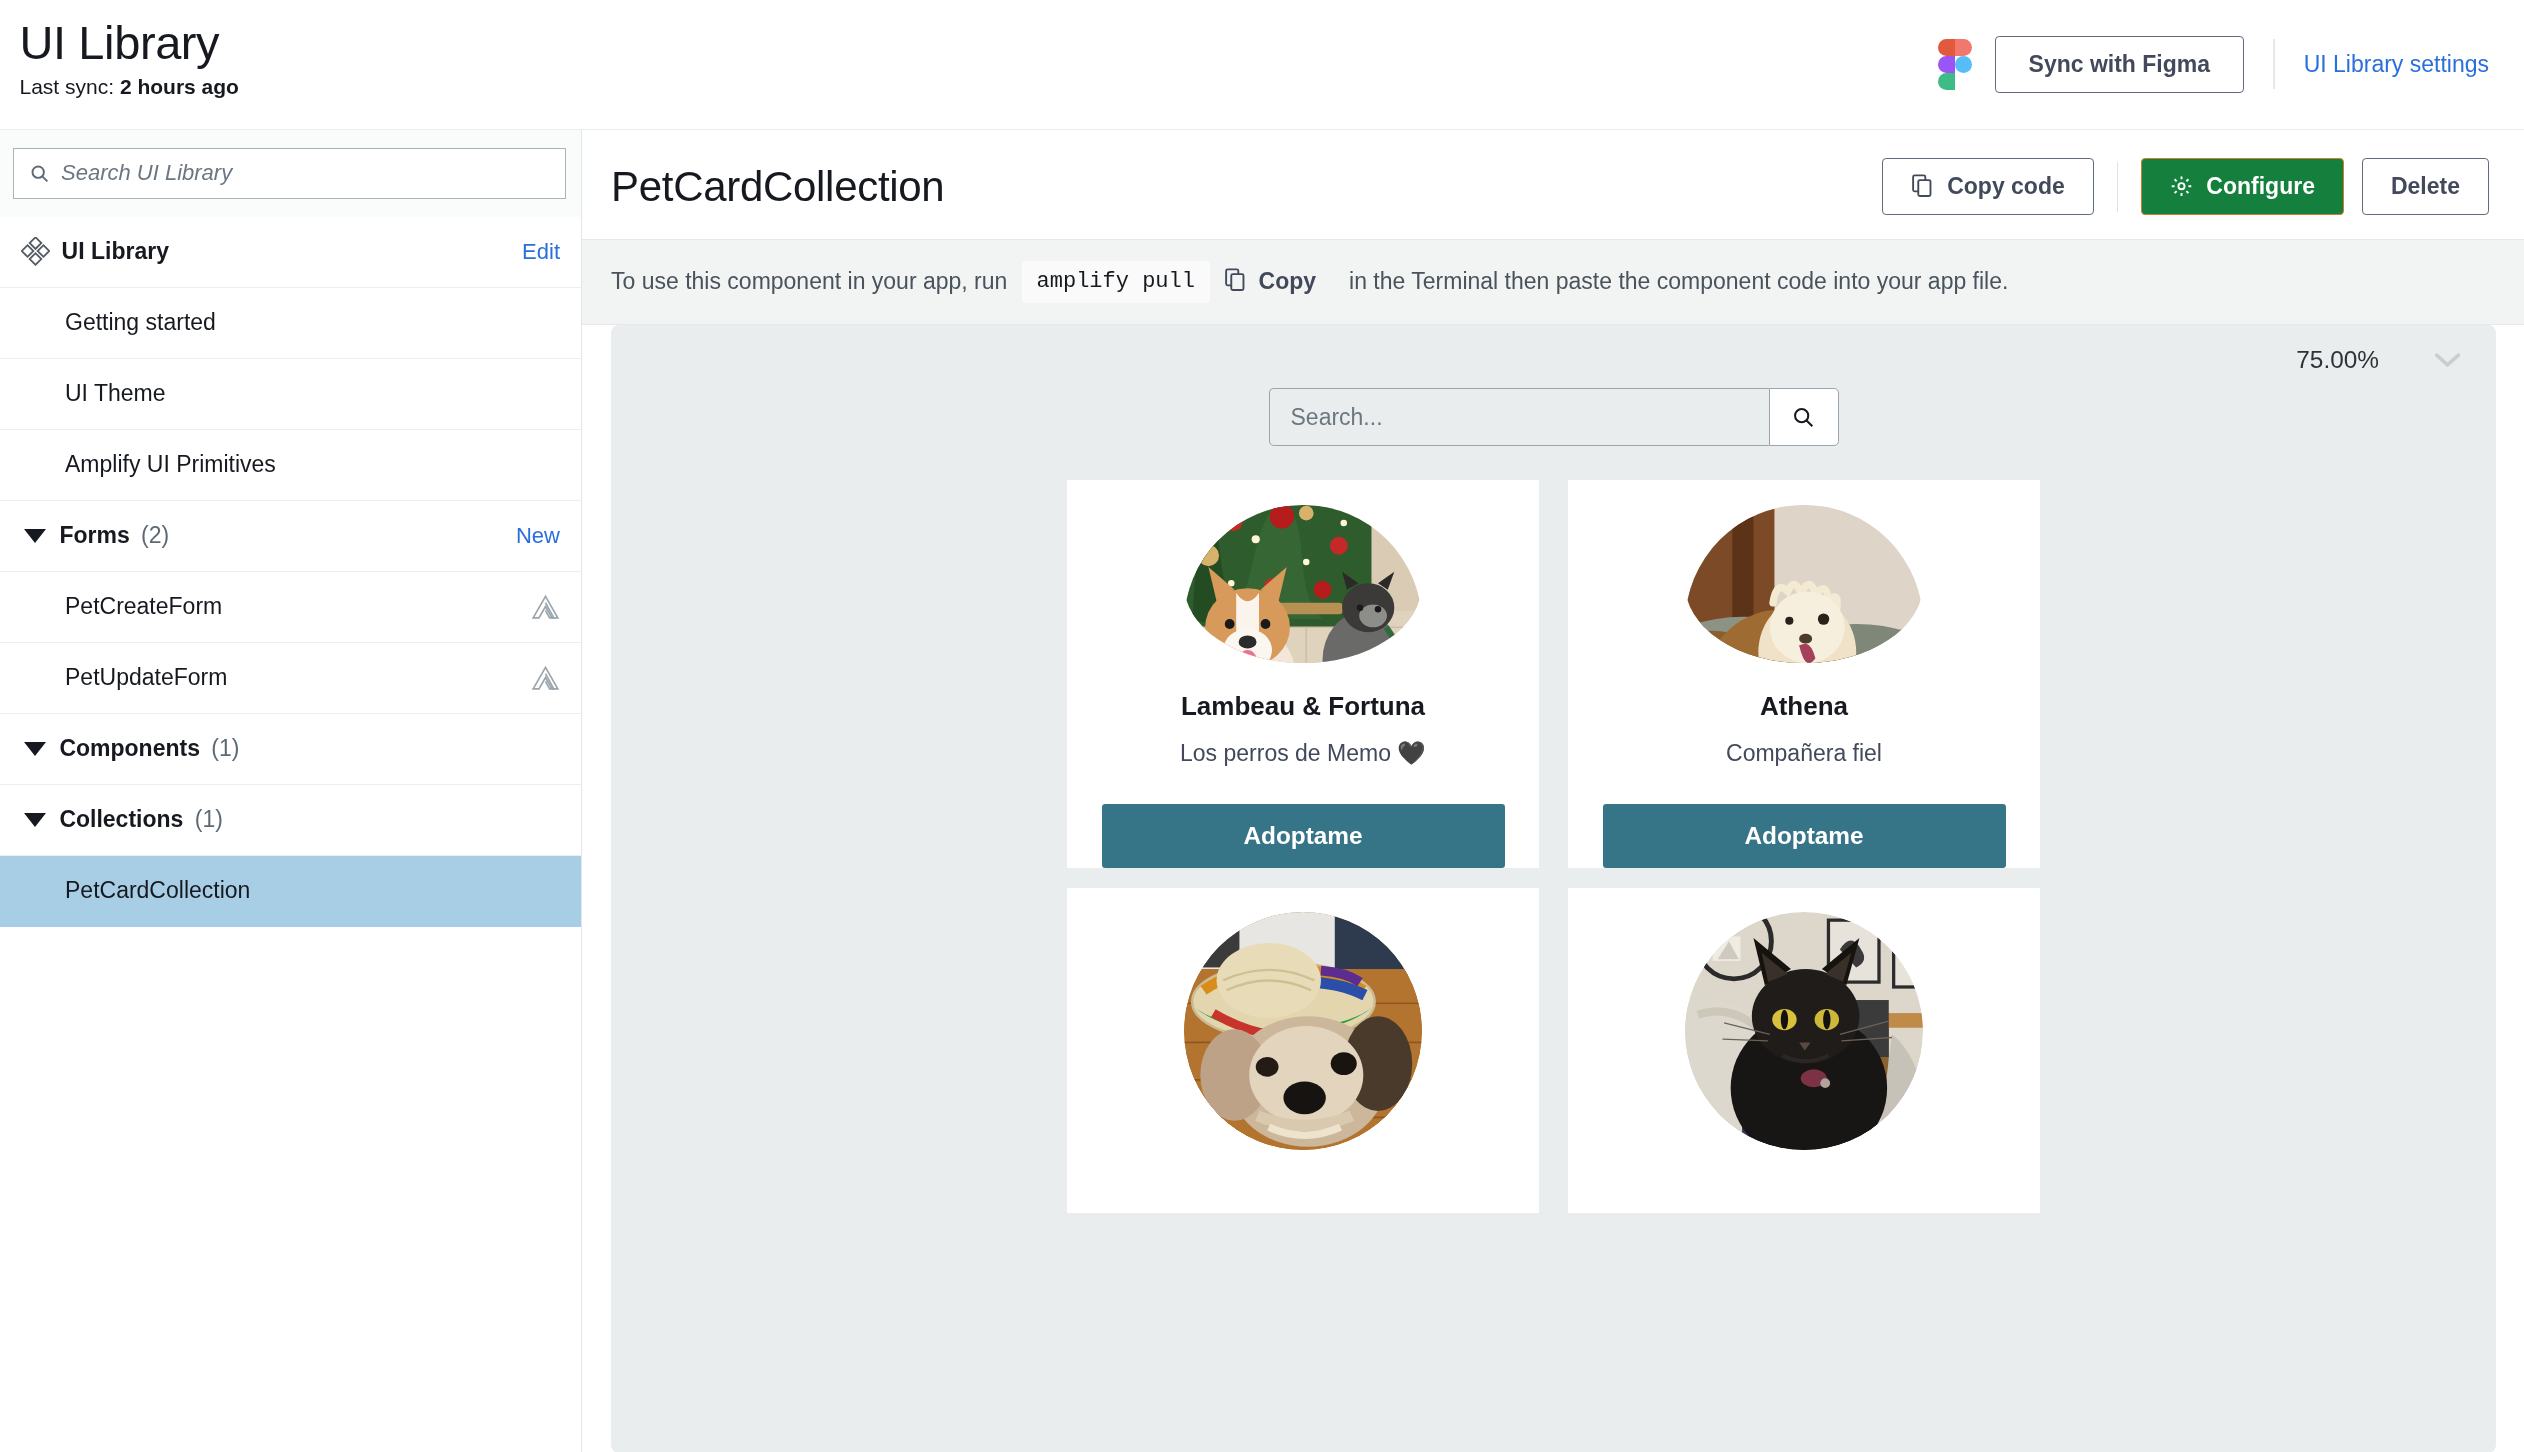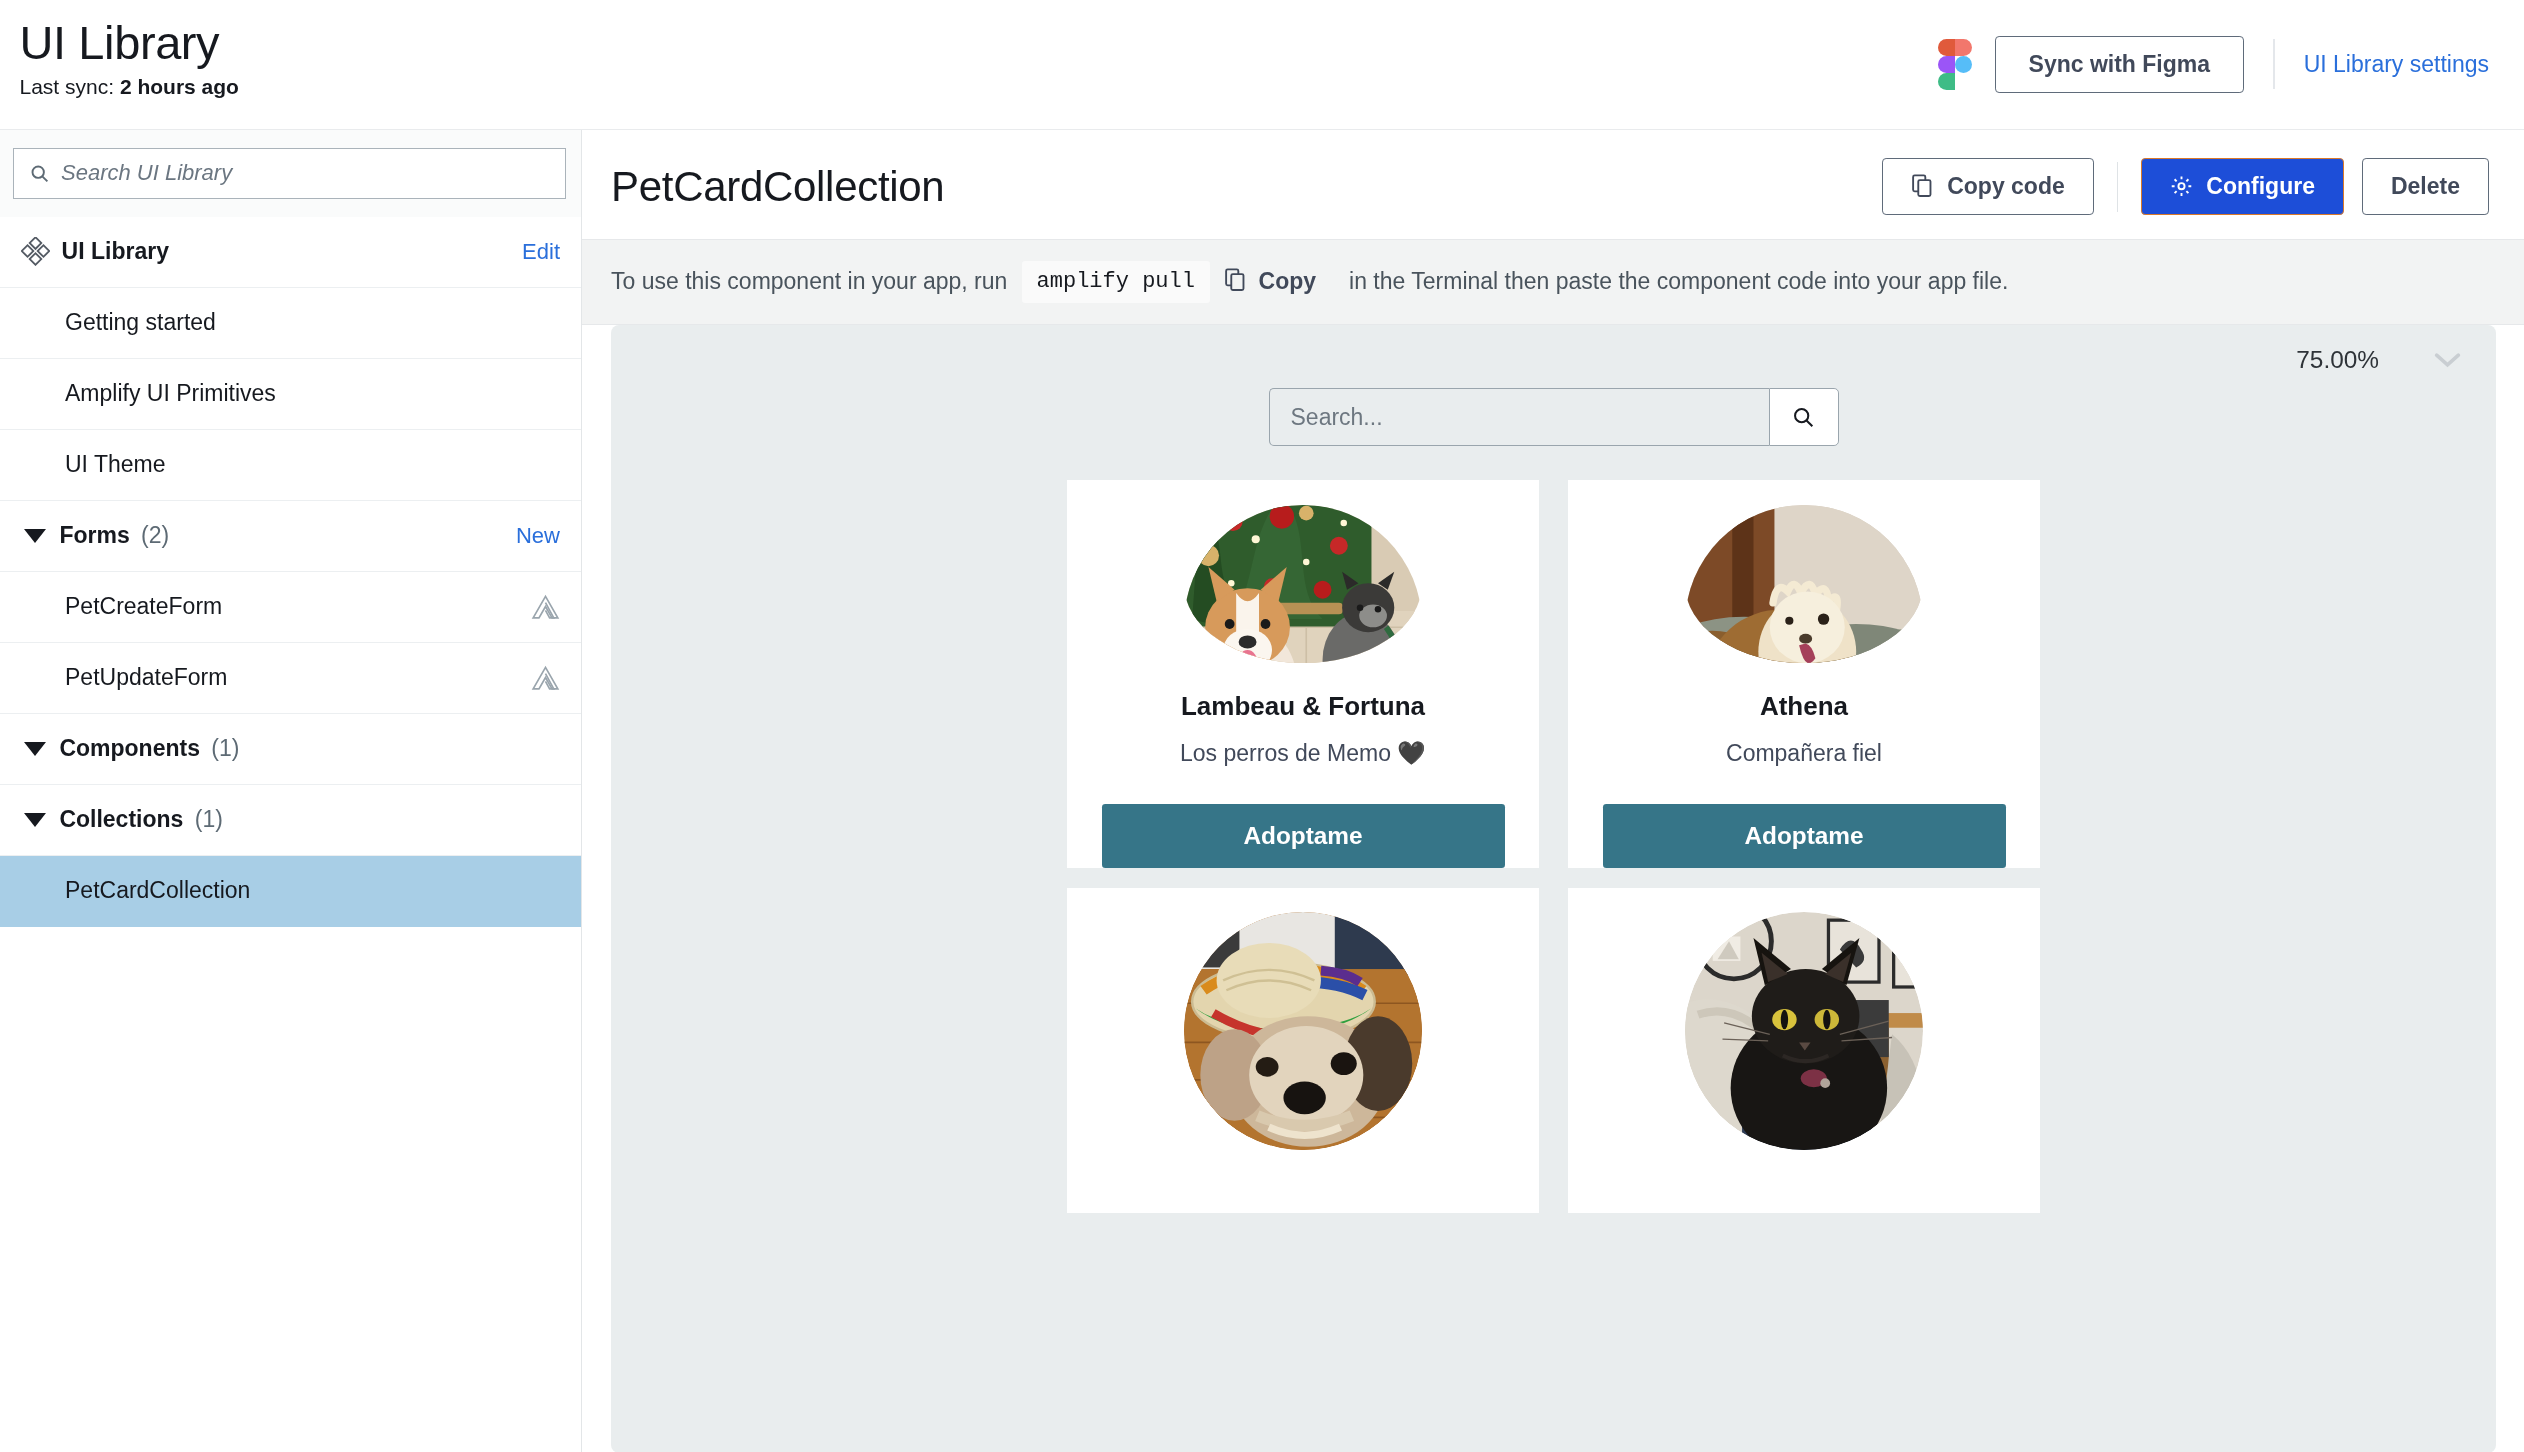--- a/index.html
+++ b/index.html
@@ -94,21 +94,21 @@
   }
   .comp-title { font-size: 42px; font-weight: 400; color:#16191f; letter-spacing:-0.3px; }
   .main-actions { display:flex; align-items:center; }
   .btn {
     font-family: "Liberation Sans", sans-serif;
     font-size: 23px; font-weight: 700; border-radius: 4.1px;
     padding: 14px 28px; cursor:pointer;
     display:flex; align-items:center; gap: 13px; white-space: nowrap;
   }
   .btn-outline { border: 1.6px solid #5f6b7a; background:#fff; color:#41495a; }
-  .btn-primary { border: 1.6px solid #d9792a; background:#1d4ed8; color:#fff; }
+  .btn-primary { border: 1.6px solid #d9792a; background:#15803d; color:#fff; }
   .act-divider { width:1.6px; height: 50px; background:#dfe3e6; margin: 0 23px; }
   .icon-18 { width: 23px; height: 24.4px; flex: 0 0 23px; }
 
   .instruction {
     display:flex; align-items:center; gap: 0;
     padding: 21px 29px;
     background:#f2f3f3;
     border-bottom: 1.6px solid #e6e8ea;
     font-size: 23px; color:#49535c;
   }
@@ -214,27 +214,27 @@
         </div>
 
         <div class="nav-row">
           <div class="nav-left nav-indent">
             <span class="nav-label">Getting started</span>
           </div>
         </div>
 
         <div class="nav-row">
           <div class="nav-left nav-indent">
+            <span class="nav-label">UI Theme</span>
+          </div>
+        </div>
+
+        <div class="nav-row">
+          <div class="nav-left nav-indent">
             <span class="nav-label">Amplify UI Primitives</span>
-          </div>
-        </div>
-
-        <div class="nav-row">
-          <div class="nav-left nav-indent">
-            <span class="nav-label">UI Theme</span>
           </div>
         </div>
 
         <div class="nav-row">
           <div class="nav-left">
             <span class="caret"></span>
             <span class="nav-label bold">Forms</span>
             <span class="nav-count">(2)</span>
           </div>
           <span class="nav-action">New</span>

